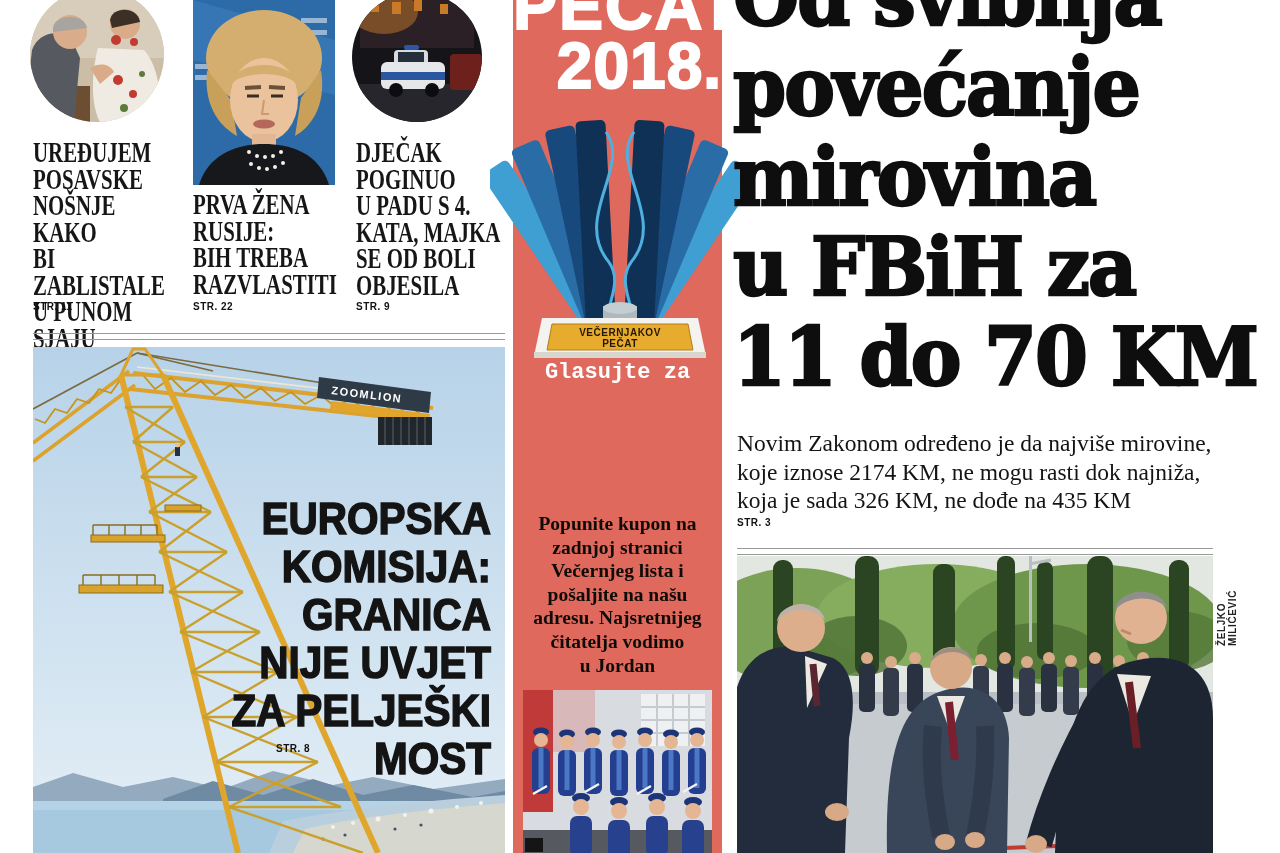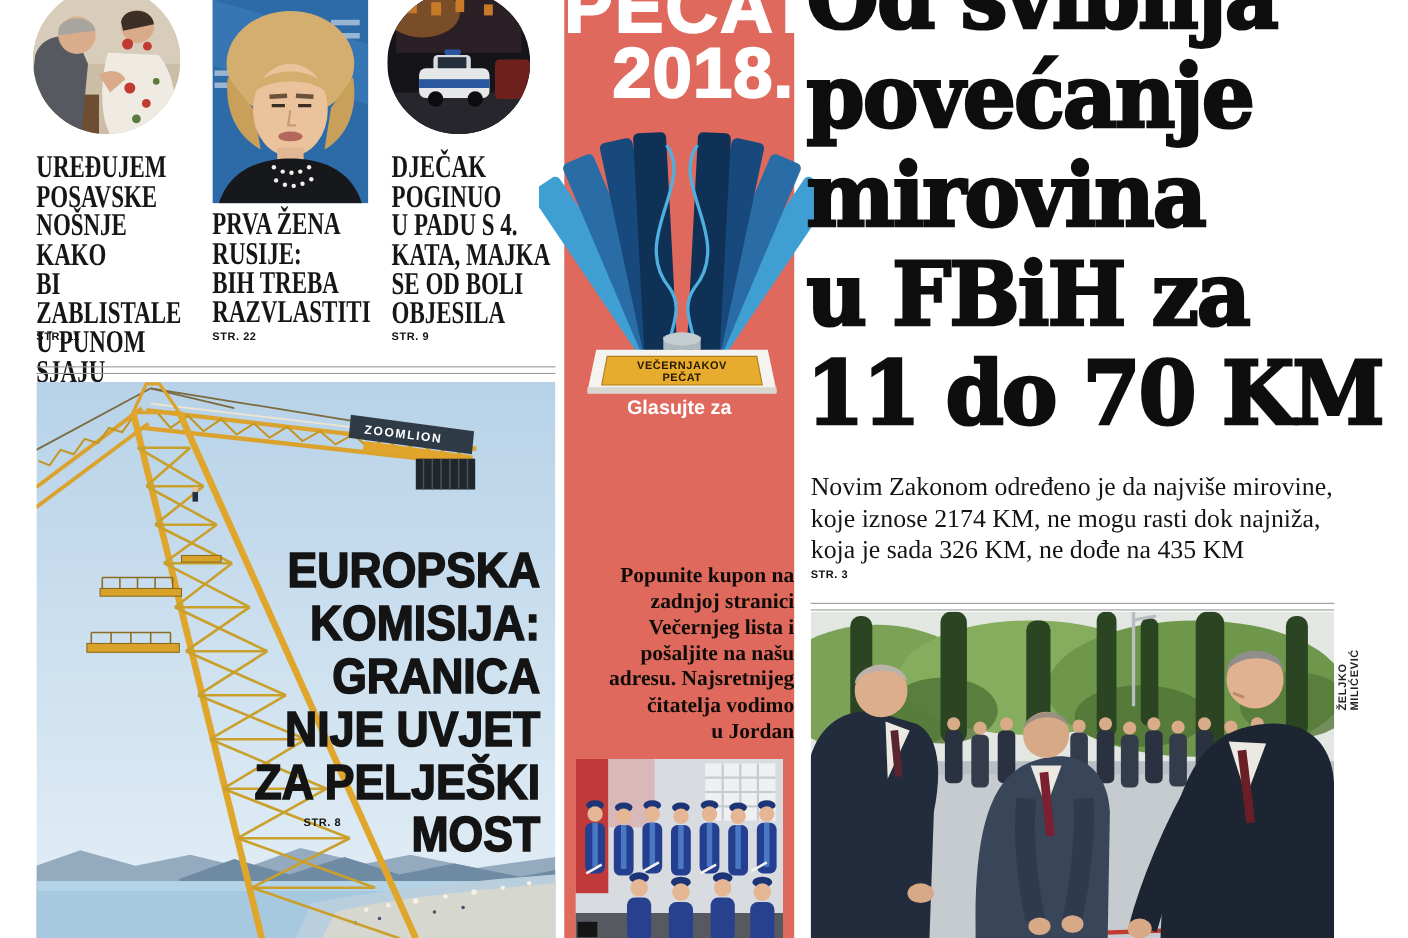--- a/index.html
+++ b/index.html
@@ -17,25 +17,25 @@
 
   .dsep{height:5px;border-top:1px solid #9a9a9a;border-bottom:1px solid #9a9a9a;}
 
   
   .redcol{left:513px;top:0;width:209px;height:853px;background:#e0695e;z-index:1;}
   .pecat-title,.pecat-year{left:0;right:0;text-align:center;color:#fff;font-weight:900;
        font-family:"Liberation Sans",sans-serif;-webkit-text-stroke:2px #fff;}
   .pecat-title{top:-27px;font-size:66px;line-height:66px;letter-spacing:2px;}
   .pecat-year{top:34px;font-size:64px;line-height:64px;letter-spacing:1px;text-align:right;}
   .vote-intro{left:0;right:0;top:360px;text-align:center;color:#fff;
-       font-family:Liberation Sans, sans-serif;font-weight:700;font-size:18px;}
+       font-family:Liberation Mono, monospace;font-weight:700;font-size:22px;}
   .vote-title{left:0;right:0;top:391px;text-align:center;color:#fff;
        font-family:"DejaVu Serif",serif;font-weight:700;font-size:40px;line-height:42.5px;
        -webkit-text-stroke:1.2px #fff;}
-  .vote-body{left:0;right:0;top:512px;text-align:right;color:#0f0b07;
+  .vote-body{left:0;right:0;top:512px;text-align:center;color:#0f0b07;
        font-family:"Liberation Serif",serif;font-weight:700;font-size:19.5px;line-height:23.6px;}
 
   .trophy{left:490px;top:112px;width:260px;height:250px;z-index:2;}
   .trophy-plate{left:560px;top:327px;width:120px;text-align:center;z-index:3;
        font-family:Liberation Sans, sans-serif;font-weight:700;font-size:10px;line-height:11px;
        letter-spacing:.5px;color:#241803;}
 
   
   .lead-headline{left:733px;top:-48px;width:600px;color:#0e0e0e;z-index:3;
        font-family:"DejaVu Serif",serif;font-weight:700;font-size:80px;line-height:90px;

